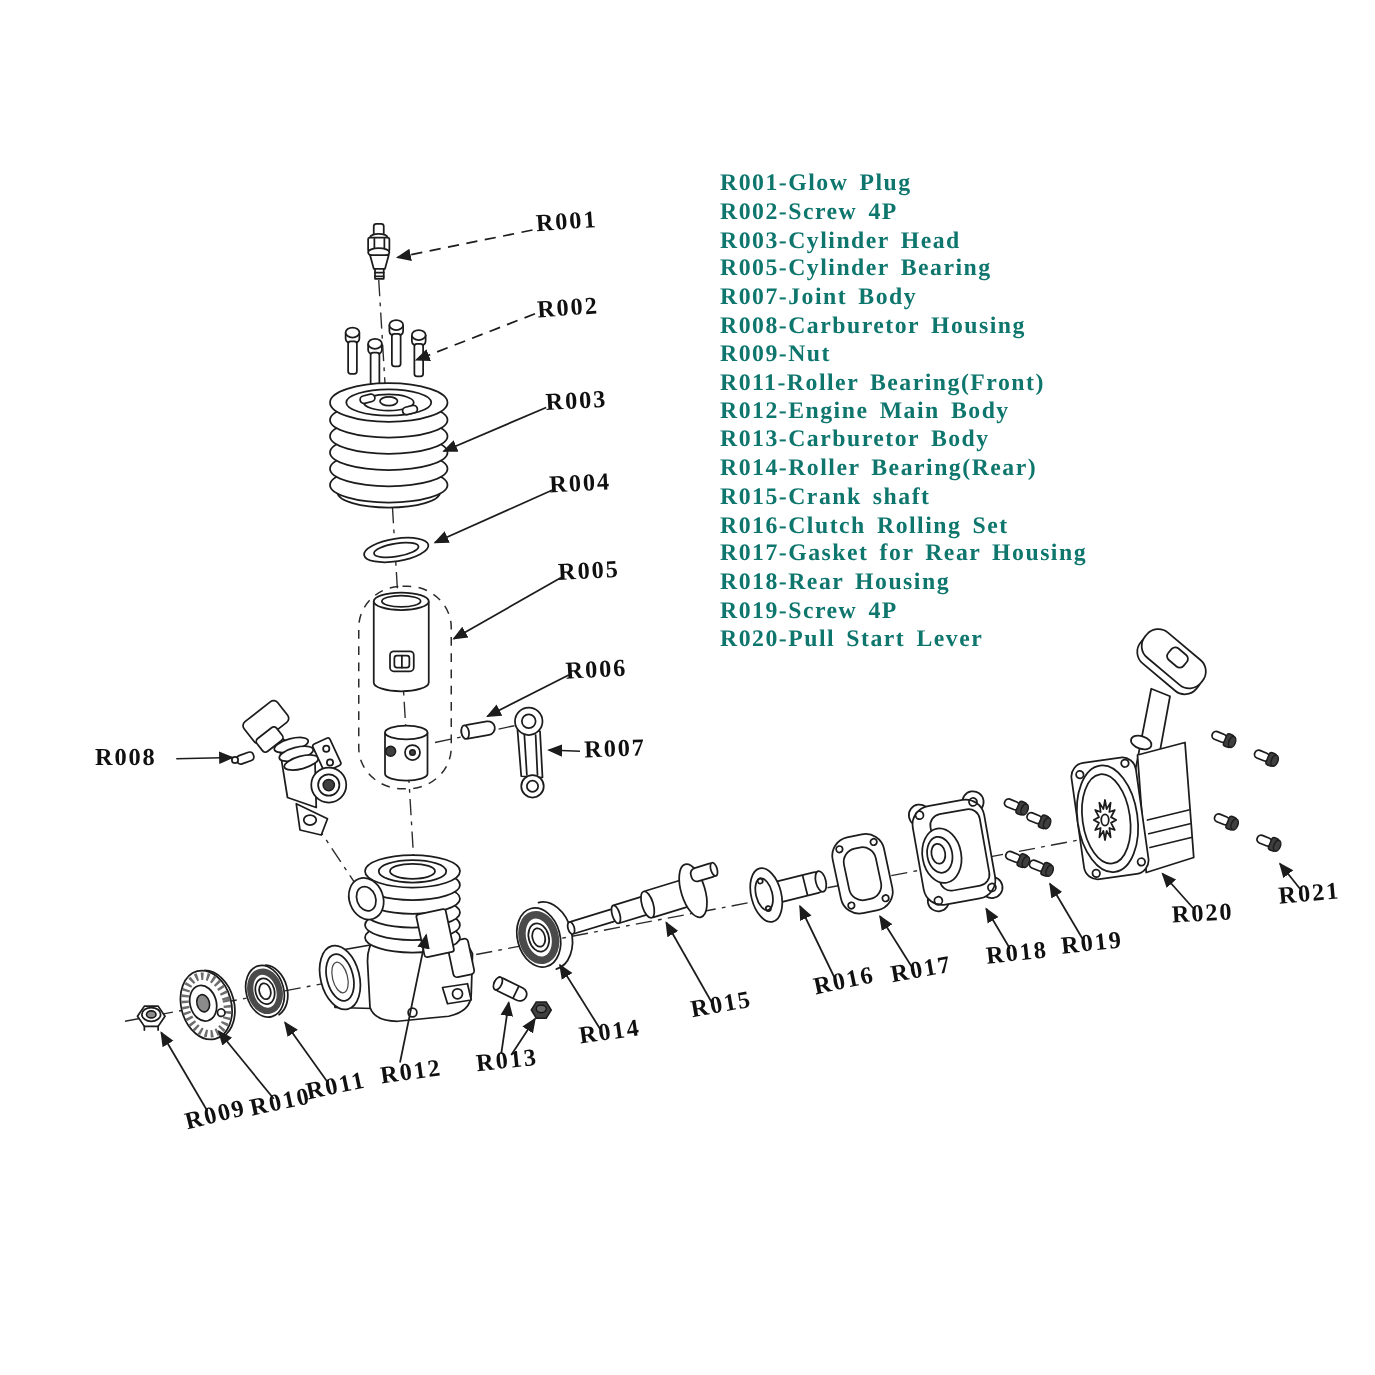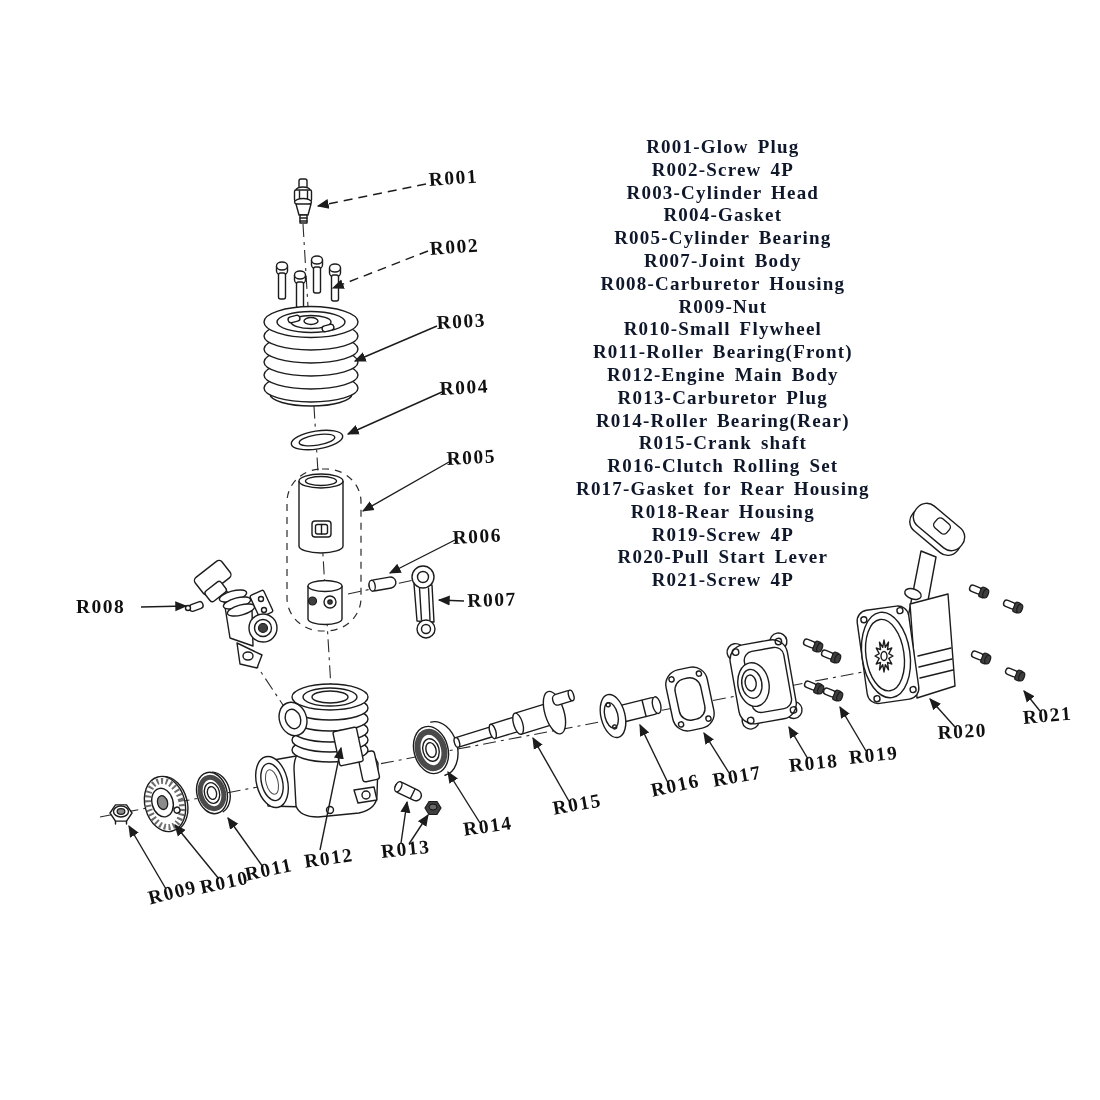--- a/index.html
+++ b/index.html
@@ -10,22 +10,22 @@
   .ln{stroke:#1c1c1c;stroke-width:1.4;fill:none;stroke-linecap:round;stroke-linejoin:round;}
   .wh{stroke:#1c1c1c;stroke-width:1.4;fill:#ffffff;stroke-linejoin:round;}
   .dk{stroke:#1c1c1c;stroke-width:1.2;fill:#3f3f3f;}
   .gr{stroke:#1c1c1c;stroke-width:1.3;fill:#8b8b8b;}
   .cl{stroke:#2b2b2b;stroke-width:1.1;fill:none;stroke-dasharray:13 5 3 5;}
   .ghost{stroke:#2b2b2b;stroke-width:1.2;fill:none;stroke-dasharray:7 6;}
   .leader{stroke:#1c1c1c;stroke-width:1.4;fill:none;marker-end:url(#arw);}
   .leaderD{stroke:#1c1c1c;stroke-width:1.4;fill:none;stroke-dasharray:9 6;marker-end:url(#arw);}
   .ring{fill:#ffffff;stroke:#4a4a4a;}
   
-  .plist{position:absolute;left:576px;top:136px;color:#0f172a;font-weight:700;
-         font-size:19px;line-height:22.8px;letter-spacing:1.2px;word-spacing:3px;white-space:nowrap;text-align:center;}
+  .plist{position:absolute;left:576px;top:136px;color:#0f766e;font-weight:700;
+         font-size:19px;line-height:22.8px;letter-spacing:1.2px;word-spacing:3px;white-space:nowrap;}
   .plist div{height:22.8px;}
   
   .callout{position:absolute;color:#101010;font-weight:700;font-size:19.5px;
            letter-spacing:1.5px;white-space:nowrap;transform-origin:left top;}
 </style>
 </head>
 <body>
 
 <div id="stage">
 
@@ -383,32 +383,29 @@
     <div class="callout" style="left:788px;top:755px;transform:rotate(-6deg)">R018</div>
     <div class="callout" style="left:848px;top:747px;transform:rotate(-6deg)">R019</div>
     <div class="callout" style="left:937px;top:722px;transform:rotate(-3deg)">R020</div>
     <div class="callout" style="left:1022px;top:707px;transform:rotate(-5deg)">R021</div>
   </div>
 
   <div class="plist">
     <div>R001-Glow Plug</div>
     <div>R002-Screw 4P</div>
     <div>R003-Cylinder Head</div>
-    <div>R004-Gasket</div>
     <div>R005-Cylinder Bearing</div>
     <div>R007-Joint Body</div>
     <div>R008-Carburetor Housing</div>
     <div>R009-Nut</div>
-    <div>R010-Small Flywheel</div>
     <div>R011-Roller Bearing(Front)</div>
     <div>R012-Engine Main Body</div>
-    <div>R013-Carburetor Plug</div>
+    <div>R013-Carburetor Body</div>
     <div>R014-Roller Bearing(Rear)</div>
     <div>R015-Crank shaft</div>
     <div>R016-Clutch  Rolling Set</div>
     <div>R017-Gasket for Rear Housing</div>
     <div>R018-Rear Housing</div>
     <div>R019-Screw 4P</div>
     <div>R020-Pull Start Lever</div>
-    <div>R021-Screw 4P</div>
   </div>
 
 </div>
 
 </body></html>

